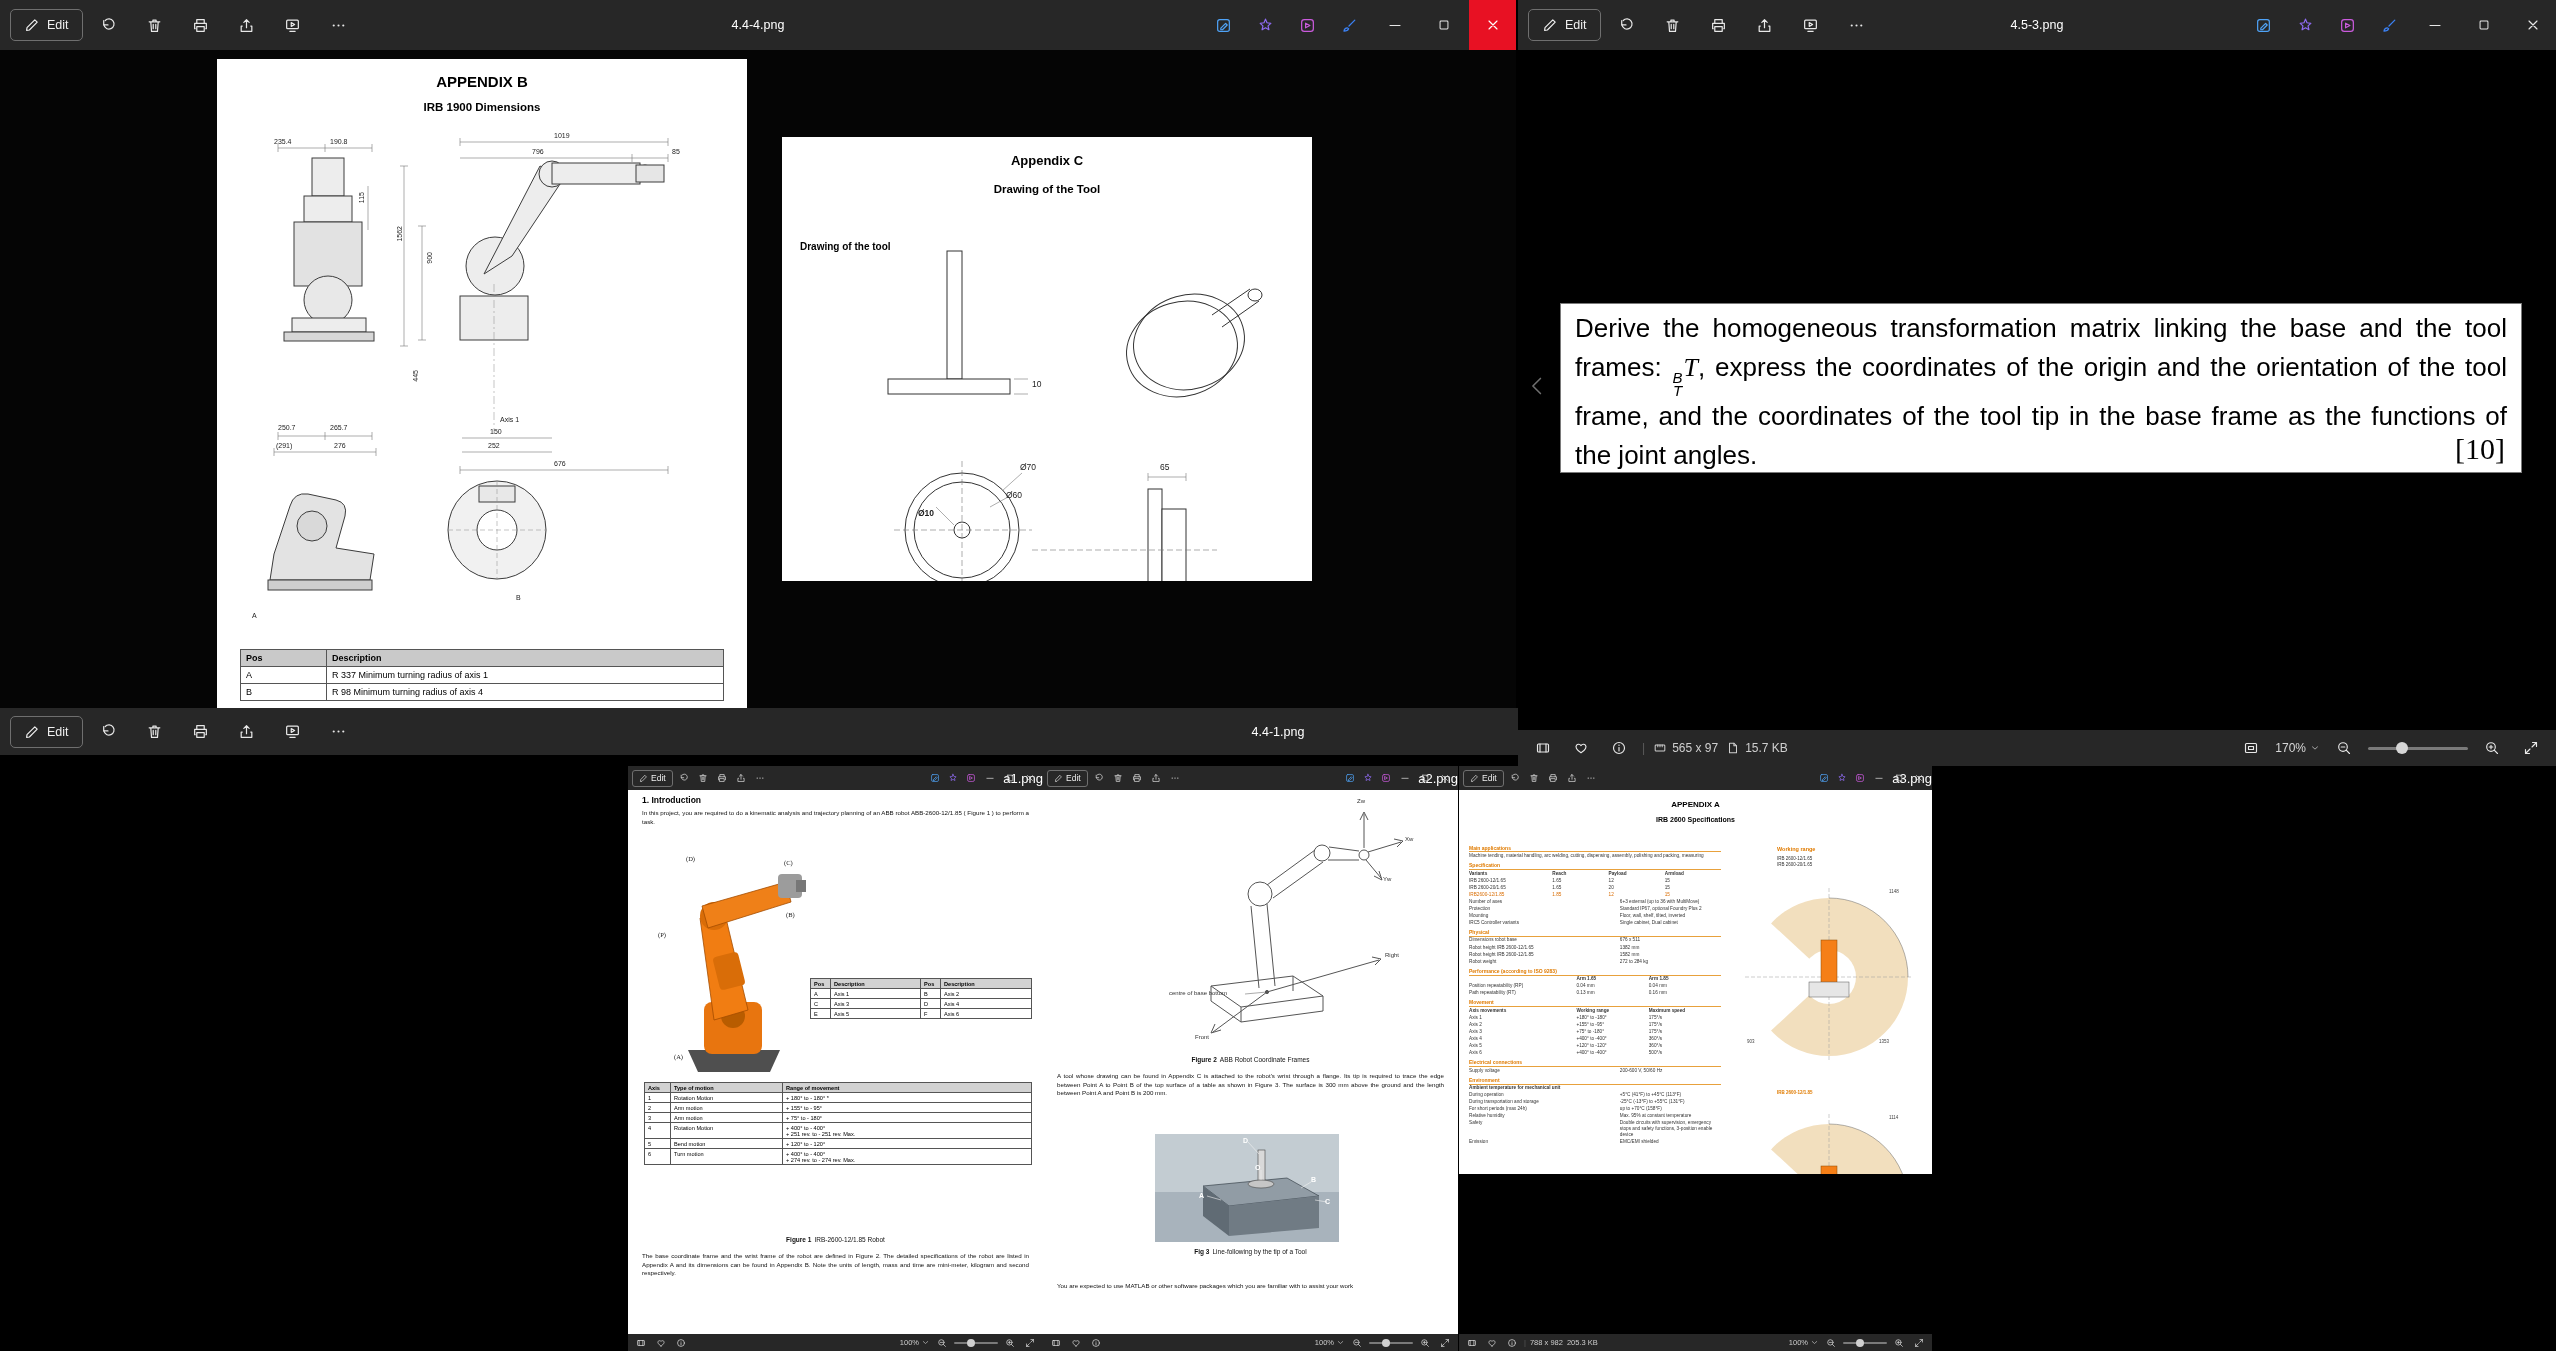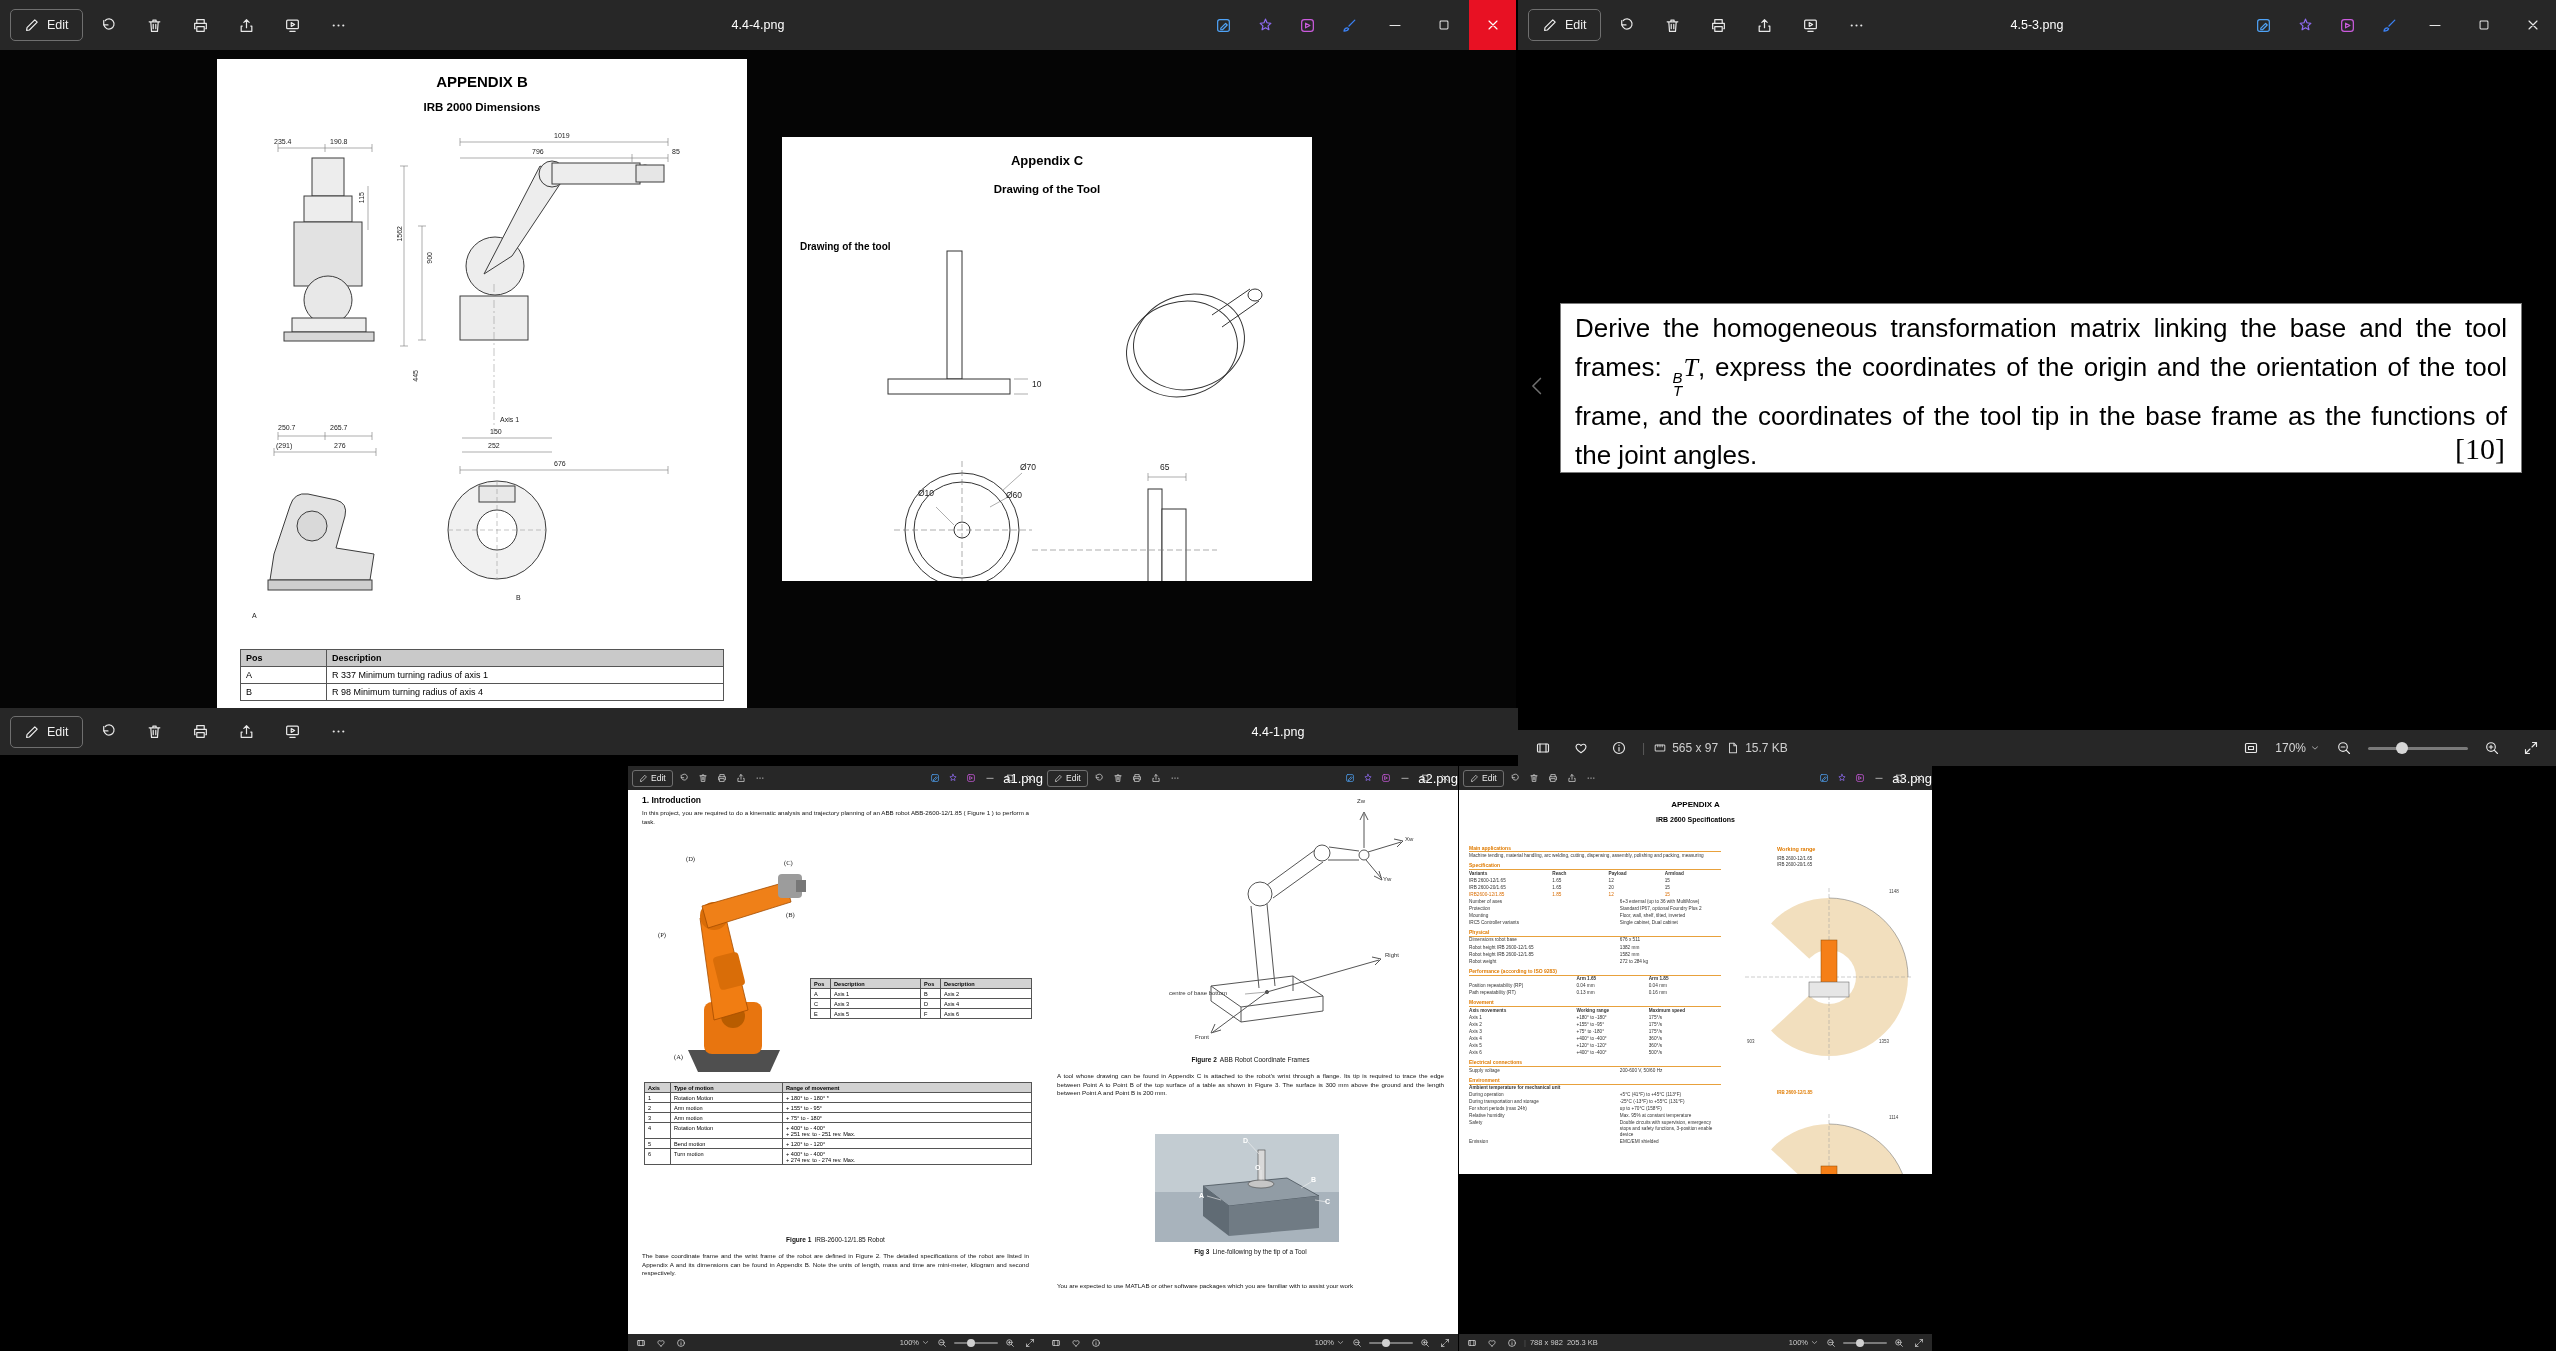--- a/index.html
+++ b/index.html
@@ -945,21 +945,21 @@
             <i class="ic i16" data-icon="close"><svg viewBox="0 0 16 16">
                 <path d="M4 4l8 8M12 4l-8 8"></path>
               </svg></i>
           </button>
       </div>
     </header>
     <div style="position:absolute;left:0;right:0;top:50px;bottom:0;background:#050505">
 
       <article class="page" style="left:217px;top:9px;width:530px;height:649px">
         <h1 class="pb-title">APPENDIX B</h1>
-        <h2 class="pb-sub">IRB 2000 Dimensions</h2>
+        <h2 class="pb-sub">IRB 1900 Dimensions</h2>
         <div class="pb-draw">
           <svg viewBox="0 0 500 500">
             <g stroke="#3c3c3c" stroke-width="1" fill="#ededed">
               <rect x="80" y="24" width="32" height="38"></rect>
               <rect x="72" y="62" width="48" height="26"></rect>
               <rect x="62" y="88" width="68" height="64" fill="#e2e2e2"></rect>
               <circle cx="96" cy="166" r="24" fill="#e8e8e8"></circle>
               <rect x="60" y="184" width="74" height="14"></rect>
               <rect x="52" y="198" width="90" height="9" fill="#d7d7d7"></rect>
               <rect x="228" y="162" width="68" height="44"></rect>
@@ -1057,21 +1057,21 @@
               <line x1="232" y1="142" x2="246" y2="142"></line>
                 <line x1="232" y1="157" x2="246" y2="157"></line>
               <line x1="220" y1="254" x2="240" y2="236"></line>
               <line x1="208" y1="270" x2="226" y2="260"></line>
               <line x1="172" y1="288" x2="154" y2="270"></line>
               <line x1="366" y1="240" x2="404" y2="240"></line>
                 <line x1="366" y1="236" x2="366" y2="244"></line>
                 <line x1="404" y1="236" x2="404" y2="244"></line>
             </g>
           </svg>
-        <span class="dim" style="left: 250px; top: 143px;">10</span><span class="dim" style="left: 238px; top: 226px;">Ø70</span><span class="dim" style="left: 224px; top: 254px;">Ø60</span><span class="dim" style="left: 136px; top: 252px;">Ø10</span><span class="dim" style="left: 378px; top: 226px;">65</span></div>
+        <span class="dim" style="left: 250px; top: 143px;">10</span><span class="dim" style="left: 238px; top: 226px;">Ø70</span><span class="dim" style="left: 224px; top: 254px;">Ø60</span><span class="dim" style="left: 136px; top: 272px; font-weight: bold;">Ø10</span><span class="dim" style="left: 378px; top: 226px;">65</span></div>
       </article>
     </div>
   </section>
 
   <section class="win" id="win453" style="left:1518px;top:0;width:1038px;height:766px;z-index:3">
     <header class="tbar">
       <div class="tb-group">
         <button class="pill">
             <i class="ic i16" data-icon="pencil"><svg viewBox="0 0 16 16">
                 <path d="M10.8 2.8l2.4 2.4L5.4 13l-2.8.4.4-2.8z"></path>

